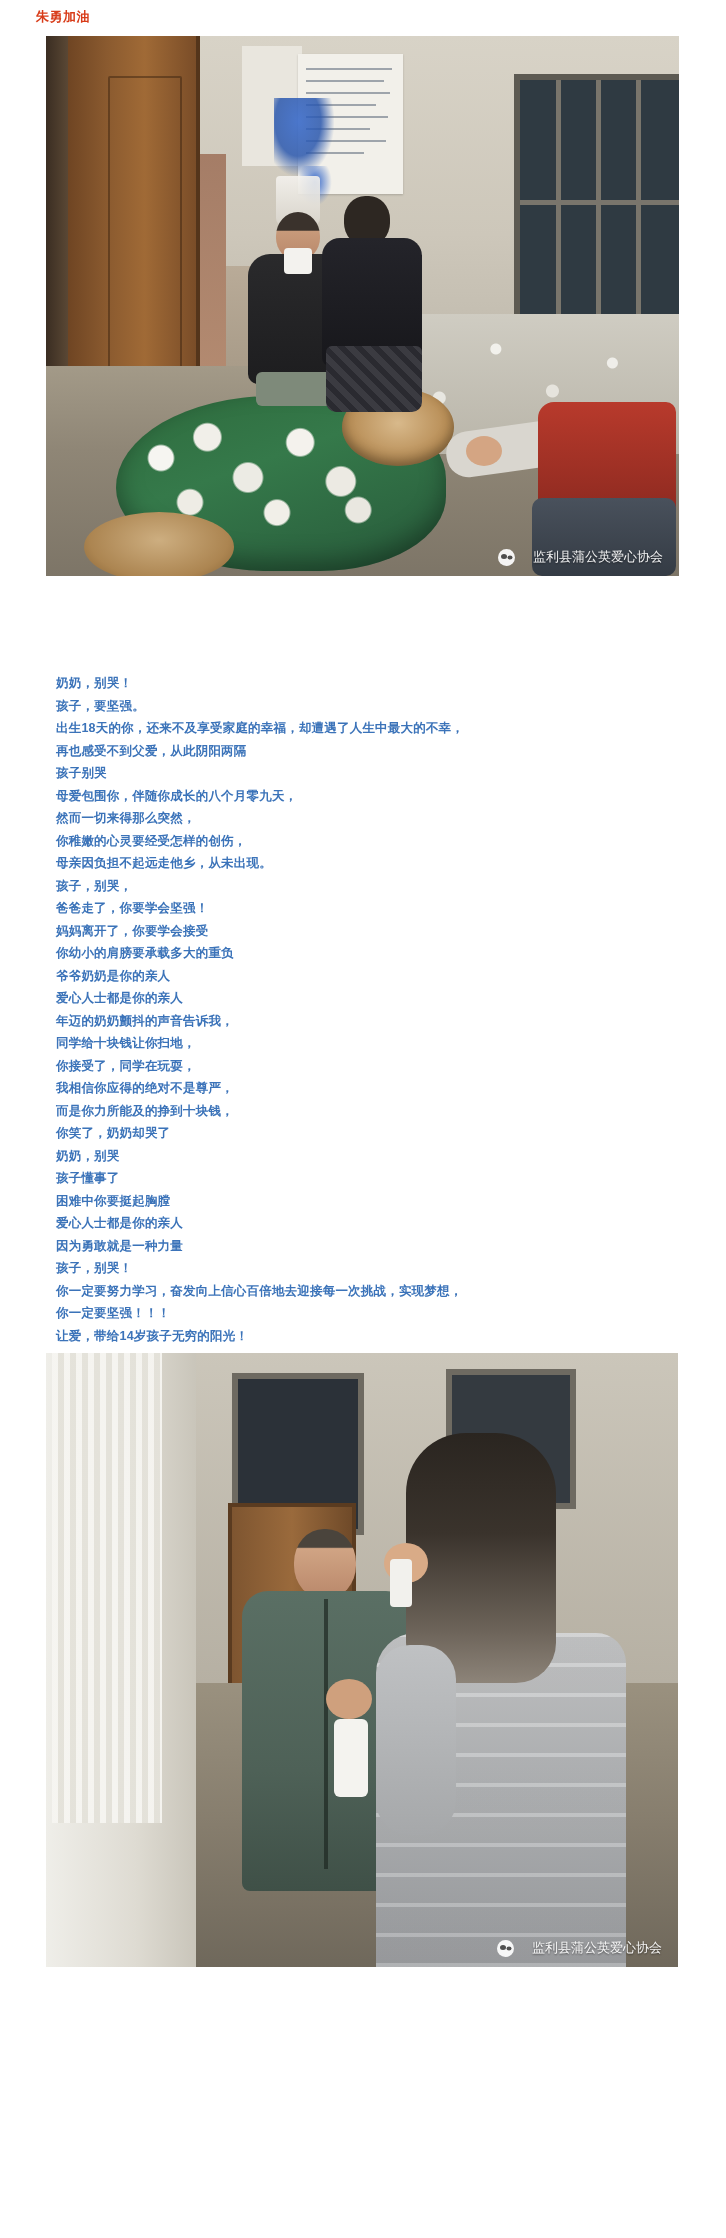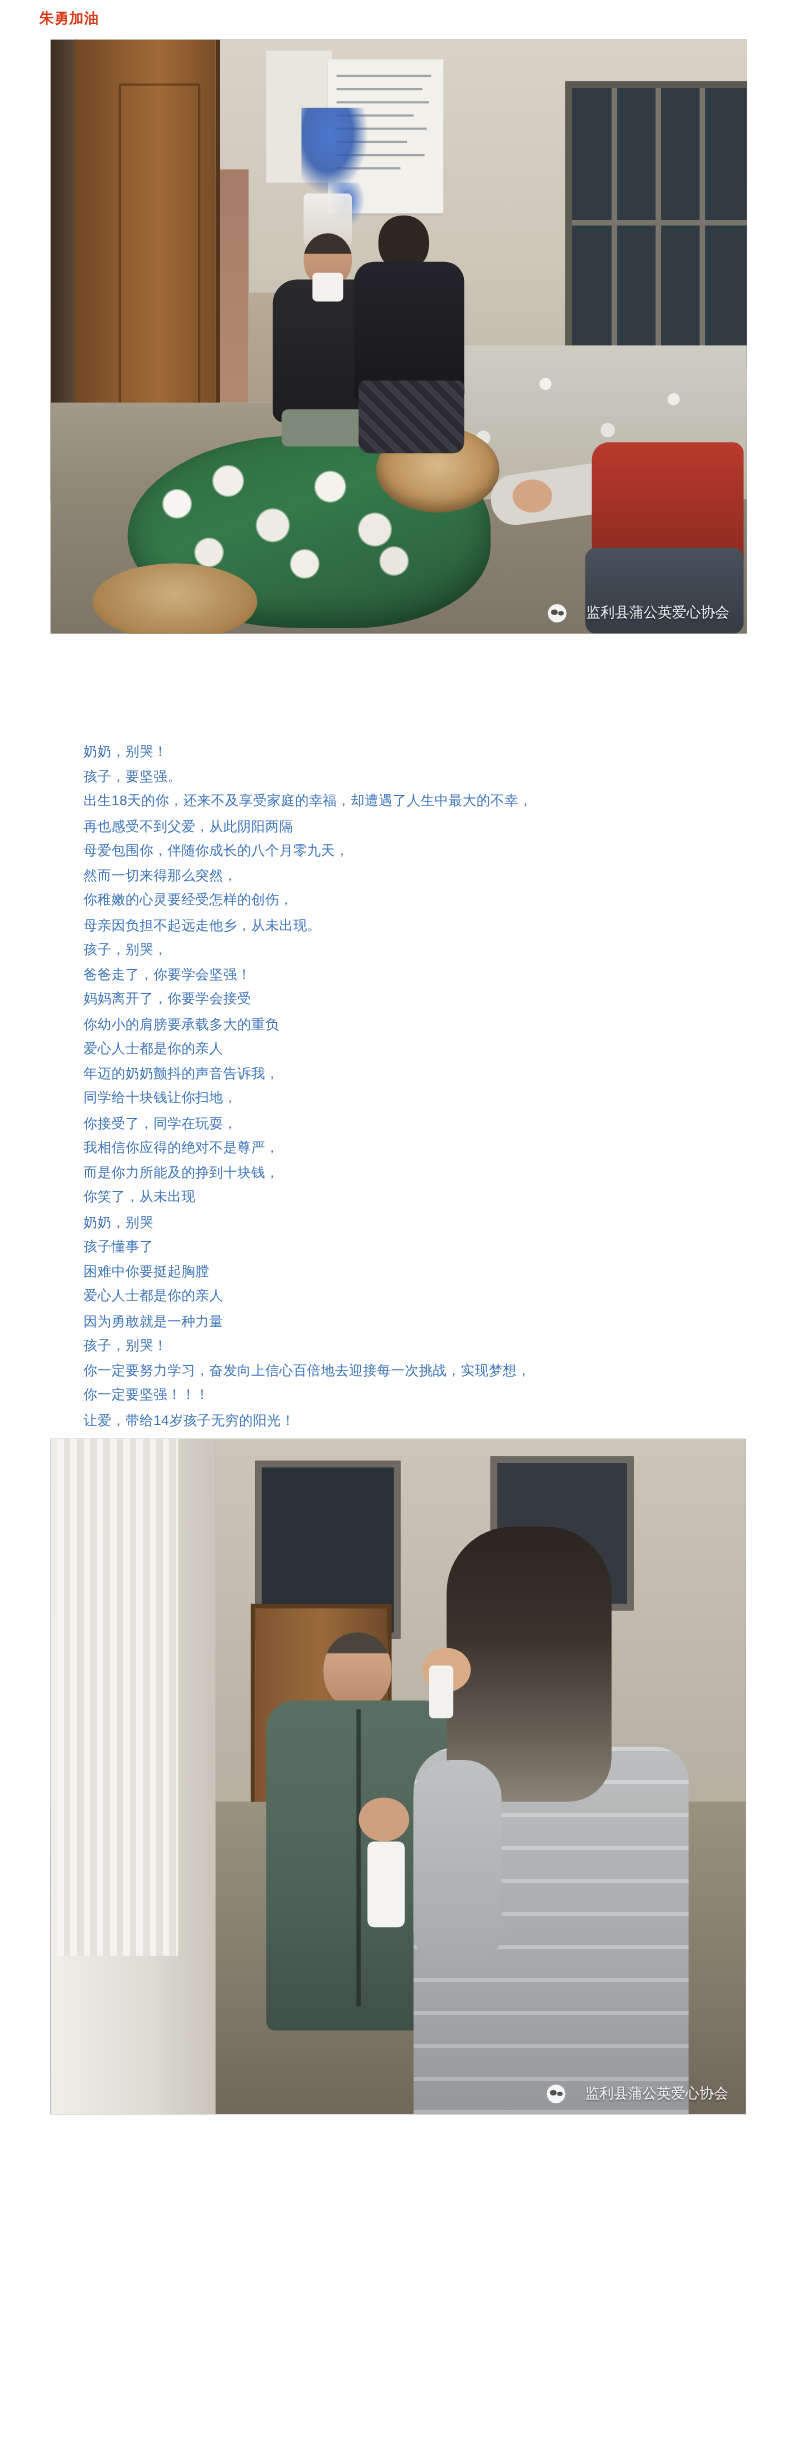--- a/index.html
+++ b/index.html
@@ -380,21 +380,22 @@
     left: 3px; top: 5px;
     width: 6px; height: 5px;
     border-radius: 50%;
     background: #4a4a4a;
     box-shadow: 6px 1px 0 -0.5px #4a4a4a;
   }
 
   
   .text-block {
     margin: 96px 0 0 0;
-    padding: 0 56px 0 76px;
+    padding: 0 56px 0 56px;
+    font-weight: bold;
   }
   .text-line {
     color: #3b73b9;
     font-size: 12.5px;
     line-height: 22.5px;
     letter-spacing: .2px;
     white-space: nowrap;
   }
   .spacer-bottom { height: 10px; }
 </style>
@@ -465,35 +466,37 @@
         <span>监利县蒲公英爱心协会</span>
       </div>
     </div>
   </div>
 
   <div class="text-block">
     <div class="text-line">奶奶，别哭！</div>
     <div class="text-line">孩子，要坚强。</div>
     <div class="text-line">出生18天的你，还来不及享受家庭的幸福，却遭遇了人生中最大的不幸，</div>
     <div class="text-line">再也感受不到父爱，从此阴阳两隔</div>
+    <div class="text-line">孩子别哭</div>
     <div class="text-line">母爱包围你，伴随你成长的八个月零九天，</div>
     <div class="text-line">然而一切来得那么突然，</div>
     <div class="text-line">你稚嫩的心灵要经受怎样的创伤，</div>
     <div class="text-line">母亲因负担不起远走他乡，从未出现。</div>
     <div class="text-line">孩子，别哭，</div>
     <div class="text-line">爸爸走了，你要学会坚强！</div>
     <div class="text-line">妈妈离开了，你要学会接受</div>
     <div class="text-line">你幼小的肩膀要承载多大的重负</div>
+    <div class="text-line">爷爷奶奶是你的亲人</div>
     <div class="text-line">爱心人士都是你的亲人</div>
     <div class="text-line">年迈的奶奶颤抖的声音告诉我，</div>
     <div class="text-line">同学给十块钱让你扫地，</div>
     <div class="text-line">你接受了，同学在玩耍，</div>
     <div class="text-line">我相信你应得的绝对不是尊严，</div>
     <div class="text-line">而是你力所能及的挣到十块钱，</div>
-    <div class="text-line">你笑了，从未出现</div>
+    <div class="text-line">你笑了，奶奶却哭了</div>
     <div class="text-line">奶奶，别哭</div>
     <div class="text-line">孩子懂事了</div>
     <div class="text-line">困难中你要挺起胸膛</div>
     <div class="text-line">爱心人士都是你的亲人</div>
     <div class="text-line">因为勇敢就是一种力量</div>
     <div class="text-line">孩子，别哭！</div>
     <div class="text-line">你一定要努力学习，奋发向上信心百倍地去迎接每一次挑战，实现梦想，</div>
     <div class="text-line">你一定要坚强！！！</div>
     <div class="text-line">让爱，带给14岁孩子无穷的阳光！</div>
   </div>

